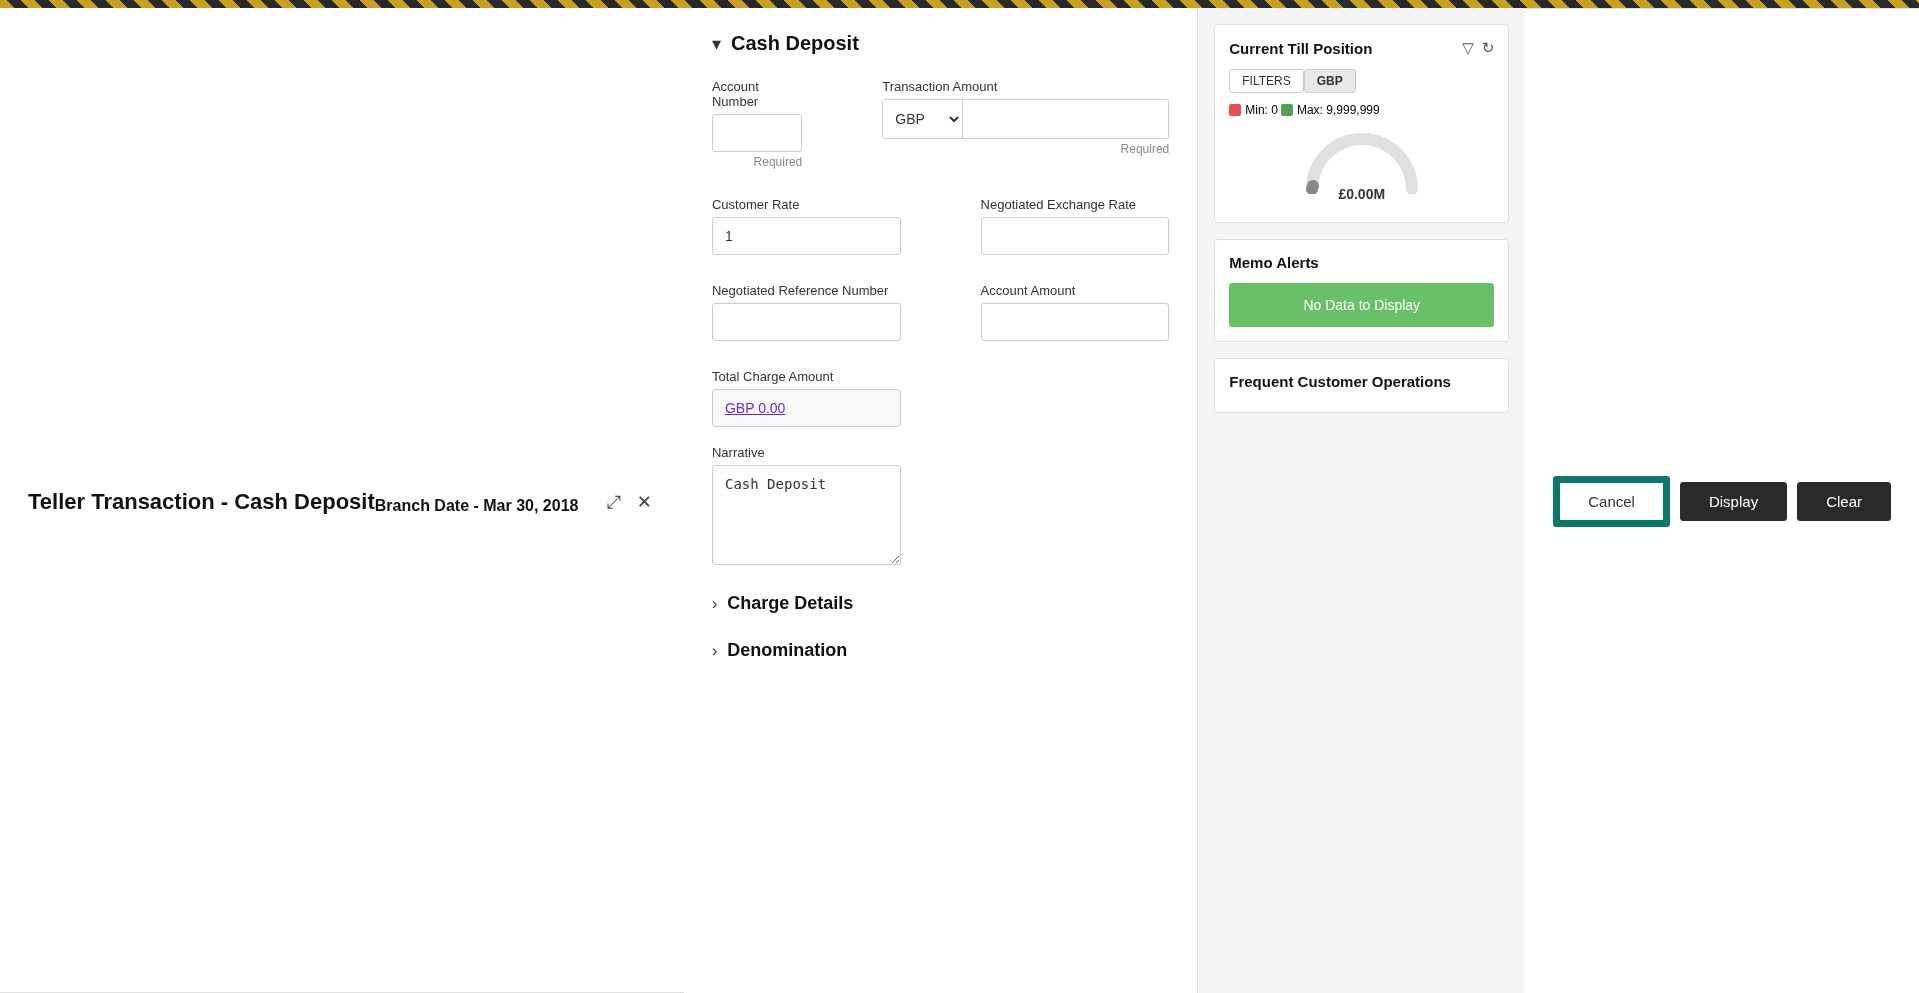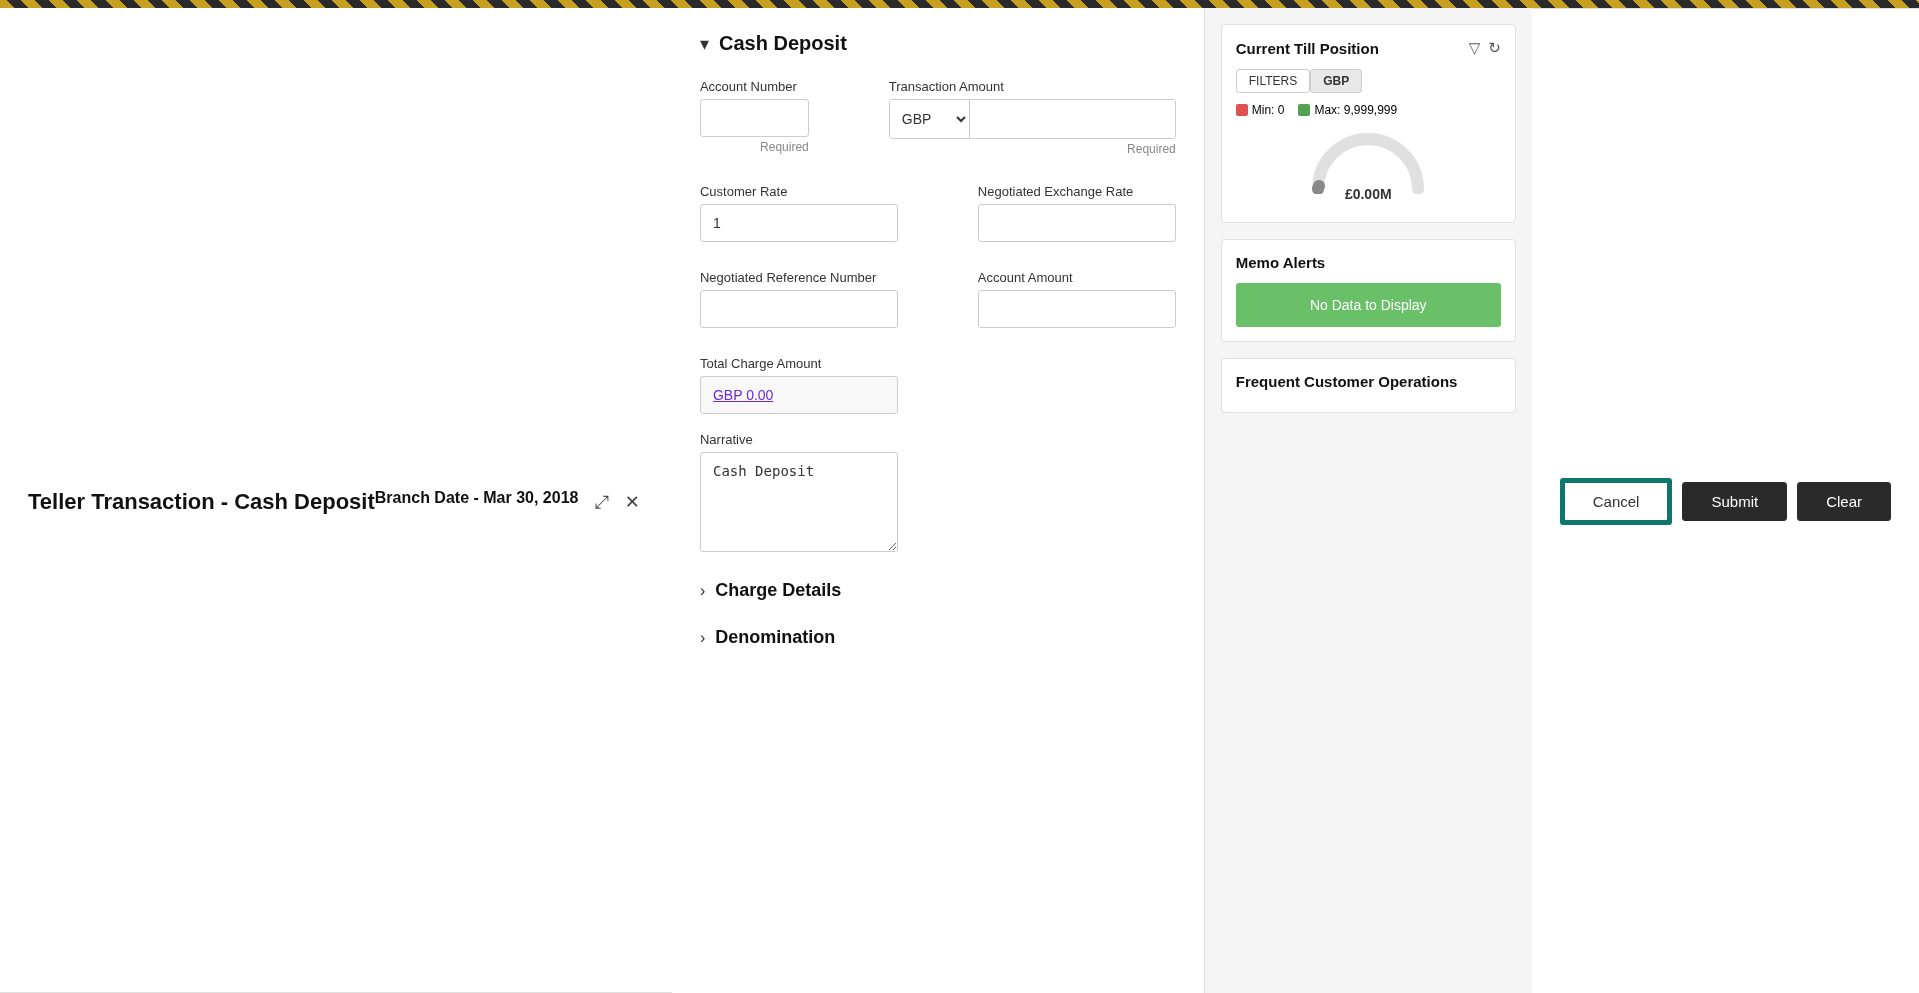--- a/index.html
+++ b/index.html
@@ -50,22 +50,22 @@
     }
 
     .modal-title {
       font-size: 22px;
       font-weight: bold;
       color: #111;
     }
 
     .modal-header-right {
       display: flex;
-      align-items: flex-start;
-      gap: 12px;
+      align-items: flex-end;
+      gap: 24px;
     }
 
     .branch-date {
       font-size: 16px;
       font-weight: bold;
       color: #111;
     }
 
     .header-icons {
       display: flex;
@@ -288,21 +288,21 @@
     }
 
     .filter-tab.active {
       background: #e8e8e8;
       font-weight: bold;
     }
 
     
     .legend {
       display: flex;
-      gap: 14px;
+      gap: 3px;
       margin-bottom: 12px;
       font-size: 12px;
       align-items: center;
     }
 
     .legend-item {
       display: flex;
       align-items: center;
       gap: 4px;
     }
@@ -370,21 +370,21 @@
       padding: 10px 28px;
       font-size: 15px;
       border-radius: 3px;
       cursor: pointer;
       border: 1px solid #ccc;
     }
 
     .btn-cancel {
       background: #fff;
       color: #333;
-      border: 5px solid #0f766e;
+      border: 7px solid #0f766e;
     }
 
     .btn-submit {
       background: #2a2a2a;
       color: #fff;
       border: 1px solid #2a2a2a;
     }
 
     .btn-clear {
       background: #2a2a2a;
@@ -538,17 +538,17 @@
         <div class="frequent-ops-title">
           <span>Frequent Customer Operations</span>
         </div>
       </div>
 
     </div>
   </div>
 
   <div class="modal-footer">
     <button class="btn btn-cancel">Cancel</button>
-    <button class="btn btn-submit">Submit</button>
+    <button class="btn btn-submit">Display</button>
     <button class="btn btn-clear">Clear</button>
   </div>
 
 </div>
 
 </body></html>

